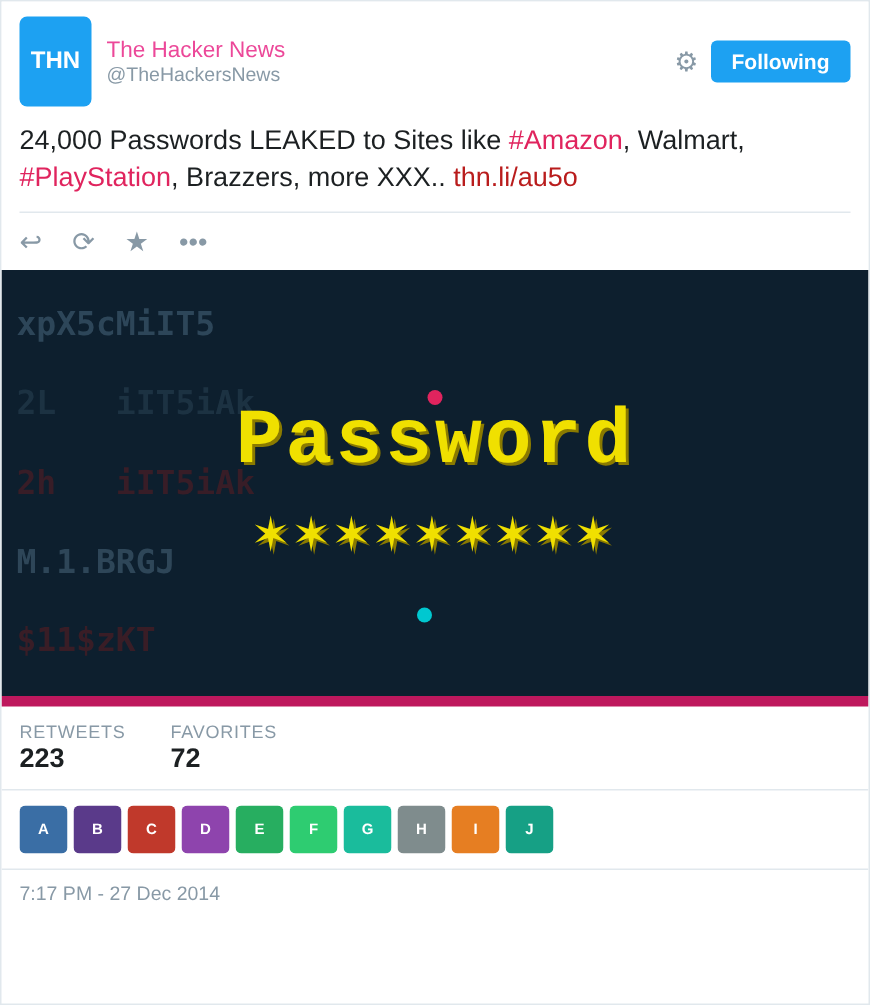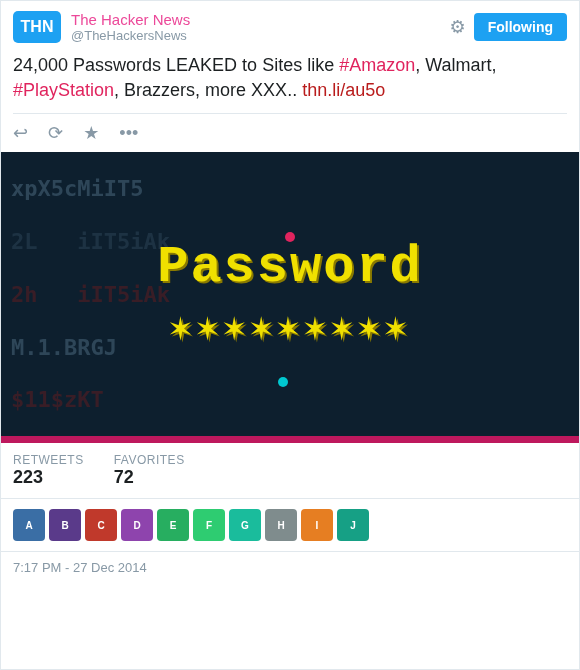--- a/index.html
+++ b/index.html
@@ -23,21 +23,21 @@
       justify-content: space-between;
       margin-bottom: 10px;
     }
     .tweet-header-left {
       display: flex;
       align-items: center;
       gap: 10px;
     }
     .avatar {
       width: 48px;
-      height: 32px;
+      height: 60px;
       background: #1da1f2;
       border-radius: 5px;
       display: flex;
       align-items: center;
       justify-content: center;
       color: #fff;
       font-weight: bold;
       font-size: 16px;
       flex-shrink: 0;
     }

